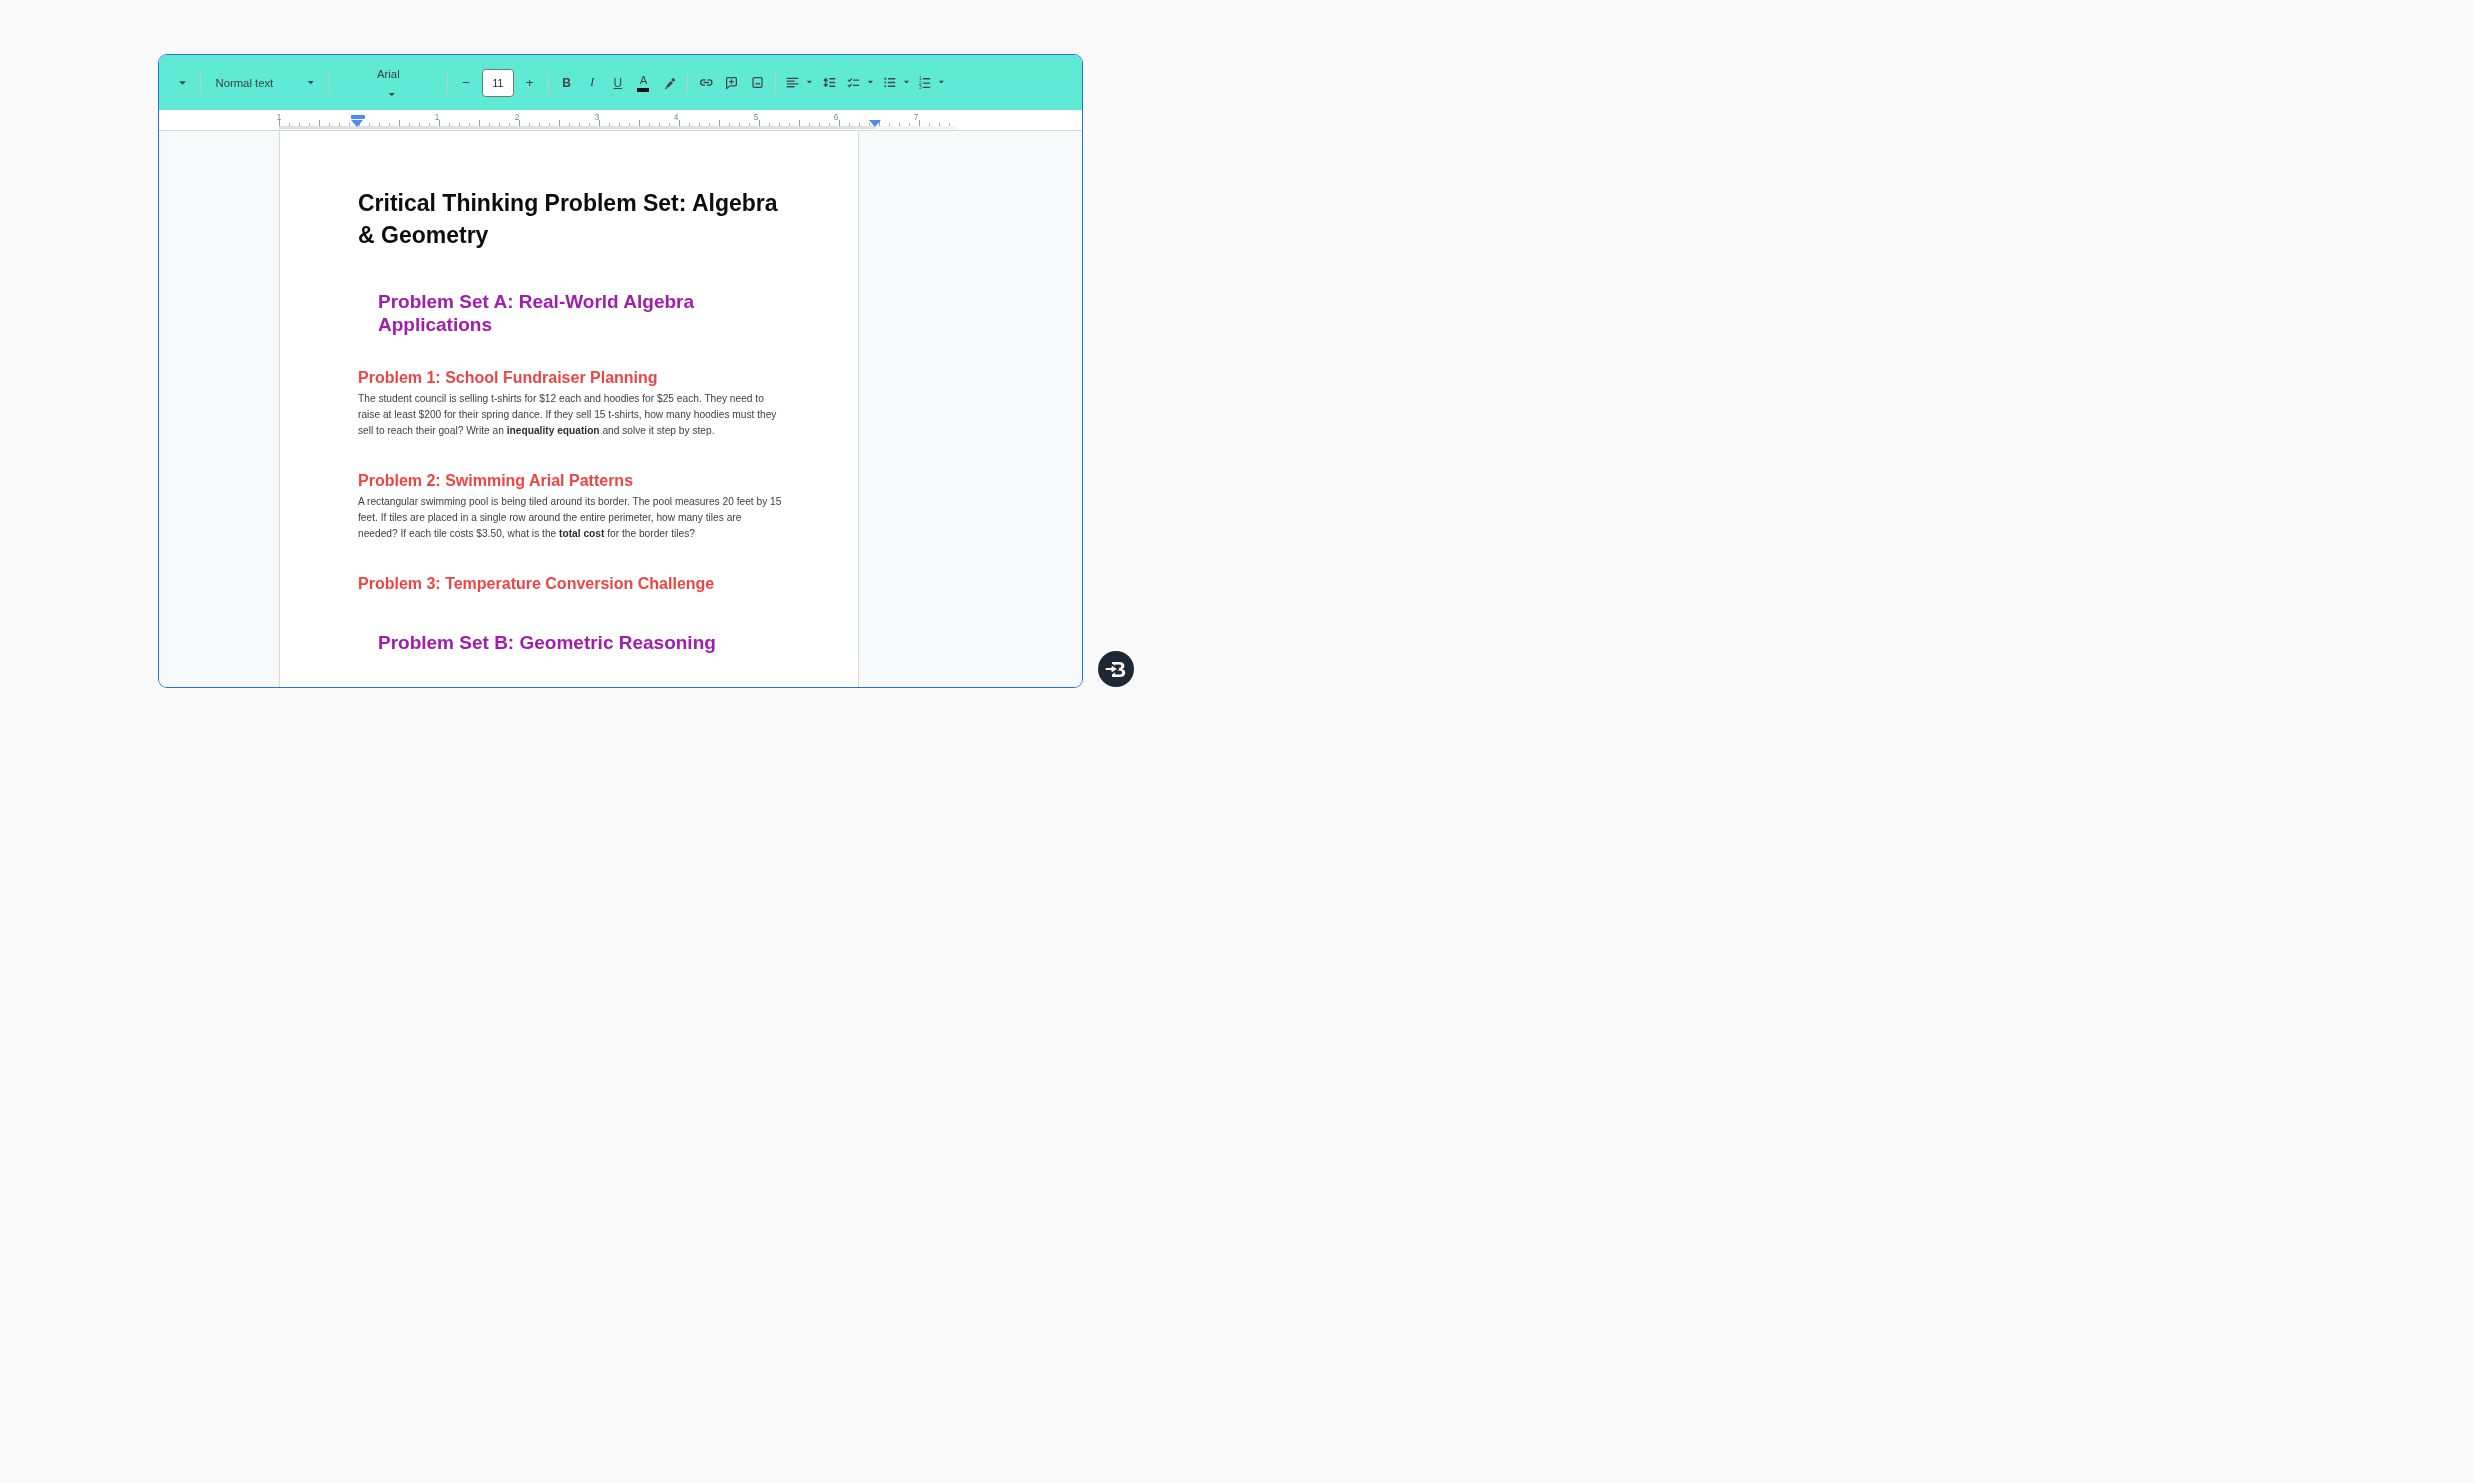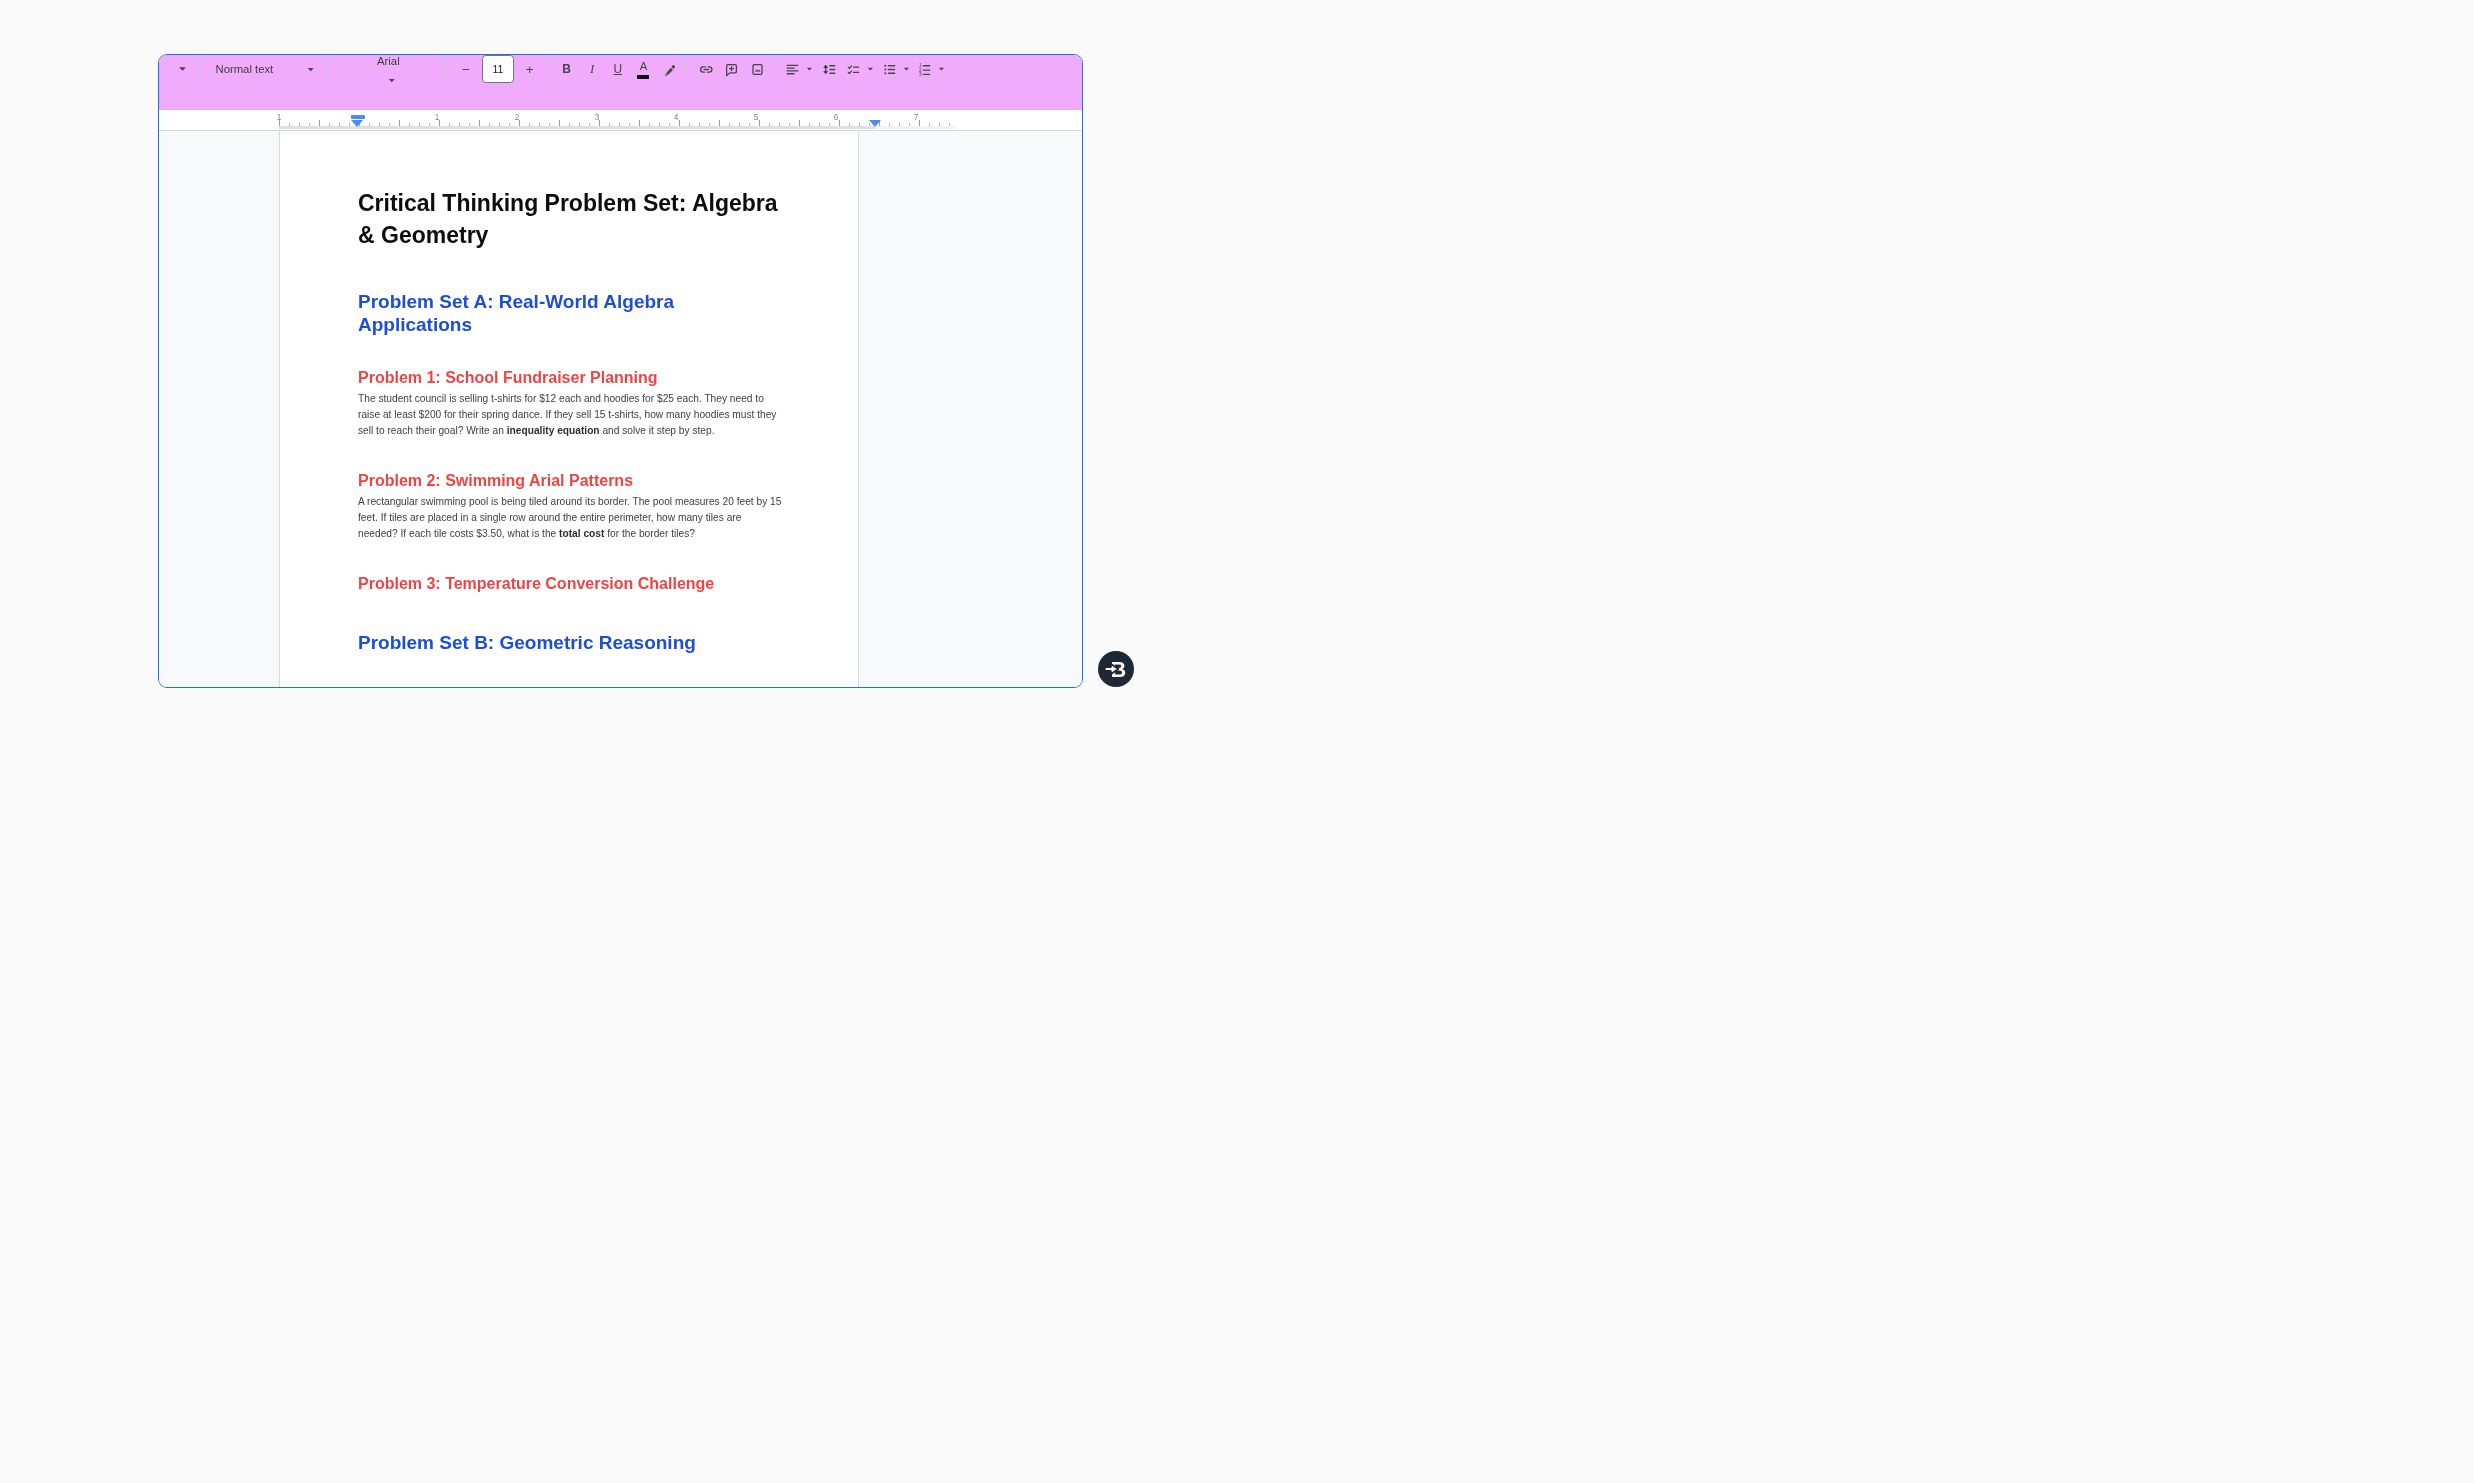--- a/index.html
+++ b/index.html
@@ -5,22 +5,22 @@
   html,body{margin:0;padding:0;background:#fafafa;}
   body{width:1237px;height:742px;position:relative;font-family:"Liberation Sans",sans-serif;
        -webkit-font-smoothing:antialiased;overflow:hidden;}
 
   
   .panel{position:absolute;left:158px;top:54px;width:925px;height:634px;
          border:1.5px solid #1f6ff2;border-radius:9px;background:#fff;overflow:hidden;
          box-sizing:border-box;}
 
   
-  .toolbar{position:absolute;left:0;top:0;width:100%;height:55px;background:#f0abfc;
-           display:flex;padding-left:10.5px;box-sizing:border-box;}
+  .toolbar{position:absolute;left:0;top:0;width:100%;height:55px;background:#5eead4;
+           display:flex;align-items:center;padding-left:10.5px;box-sizing:border-box;}
   .tb-btn{display:flex;align-items:center;justify-content:center;height:28.6px;min-width:22.6px;
           border:none;background:transparent;border-radius:4.5px;color:#444746;cursor:pointer;
           padding:0 2.3px;margin:0 1.5px;flex:none;}
   .tb-btn svg{display:block;}
   .tb-divider{width:0.8px;height:20px;background:#c7cacd;margin:0 5.3px;flex:none;}
   .tb-label{font-size:11.3px;color:#3c4043;white-space:nowrap;}
   .chev{margin-left:6px;flex:none;display:block;}
   .dropdown{display:flex;align-items:center;padding:0 4.5px;height:28.6px;border-radius:4.5px;
             cursor:pointer;flex:none;}
   .style-dd{width:99px;justify-content:space-between;margin:0 4.5px;}
@@ -49,21 +49,21 @@
               border-right:6px solid transparent;border-top:7.5px solid #4b8bf5;cursor:ew-resize;}
   .tri-left{left:192px;}
   .tri-right{left:710px;}
 
   
   .content{position:absolute;left:0;top:76px;width:100%;bottom:0;background:#f8f9fa;}
   .page{position:absolute;left:120px;top:0;width:580px;bottom:0;background:#fff;
         border-left:0.8px solid #d8dadd;border-right:0.8px solid #d8dadd;box-sizing:border-box;
         padding:56px 75px 0 78px;cursor:text;}
   .doc-title{font-size:23px;font-weight:700;color:#0d0d0d;line-height:32px;max-width:520px;}
-  .doc-h1{font-size:19px;font-weight:700;color:#1d4ed8;line-height:23px;margin-top:39px;max-width:520px;}
+  .doc-h1{font-size:19px;font-weight:700;color:#a21caf;line-height:23px;margin-top:39px;max-width:520px;margin-left:20px;}
   .doc-h2{font-size:16px;font-weight:700;color:#ef4444;line-height:17.3px;margin-top:33px;max-width:520px;}
   .doc-p{font-size:10.2px;color:#3e4043;line-height:16px;margin-top:4.5px;max-width:519px;}
   .doc-p b{color:#2c2e30;}
 
   
   .logo{position:absolute;left:1098px;top:651px;width:36px;height:36px;}
 </style>
 </head>
 <body>
 

